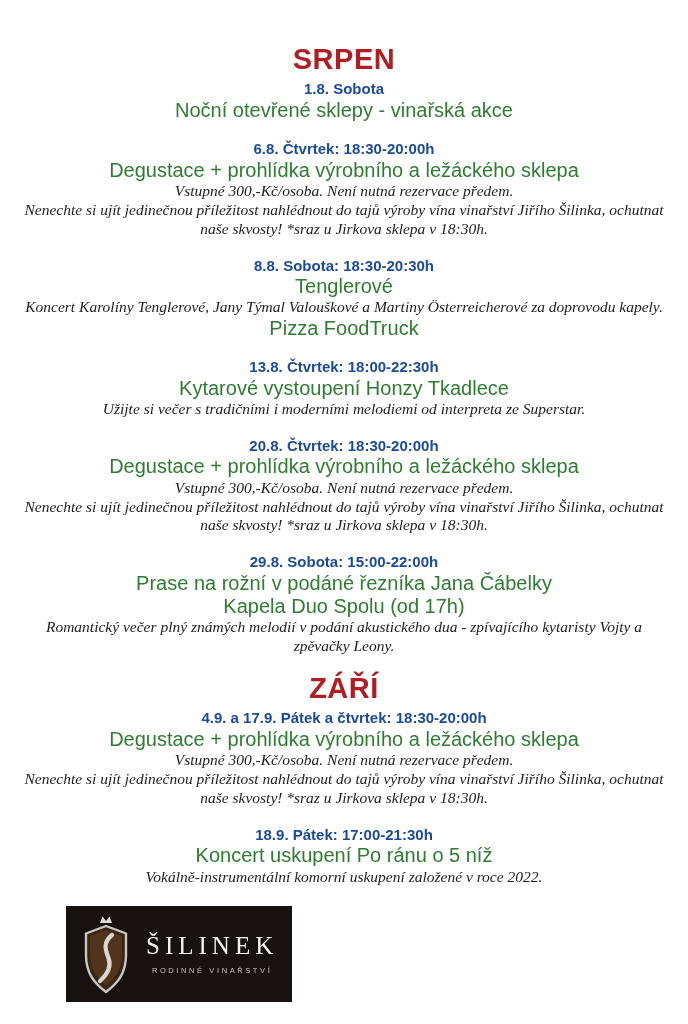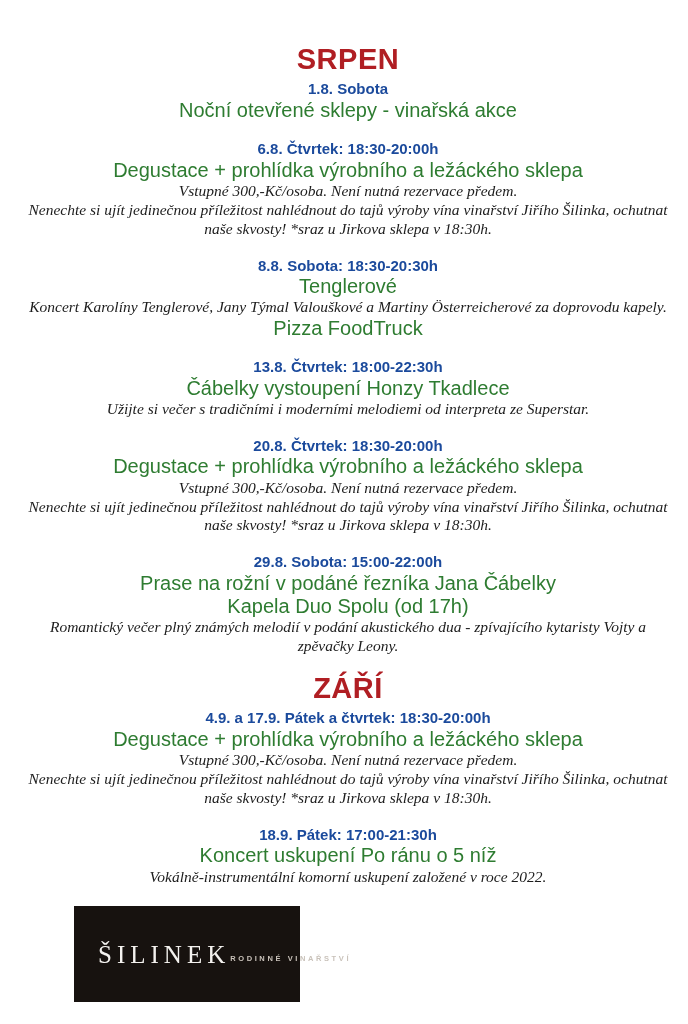--- a/index.html
+++ b/index.html
@@ -7,21 +7,20 @@
   body { font-family: "Liberation Sans", sans-serif; }
 
   .poster {
     position: relative;
     width: 688px;
     height: 1024px;
     margin: 0 auto;
     background: #ffffff;
     overflow: hidden;
     padding-top: 44px;
-    padding-left: 8px;
   }
 
   .month-title {
     margin: 0 0 5px 0;
     text-align: center;
     font-size: 29px;
     font-weight: 800;
     letter-spacing: 0.5px;
     color: var(--month-color, #b01e23);
     line-height: 1.05;
@@ -63,35 +62,35 @@
   .logo {
     flex: 0 0 auto;
     width: 226px;
     height: 96px;
     background: #17120f;
     display: flex;
     align-items: center;
     padding: 8px 12px;
     gap: 12px;
   }
-  .logo-text { display: flex; flex-direction: row; align-items: center; }
+  .logo-text { display: flex; flex-direction: column; align-items: center; }
   .logo-name {
     font-family: "Liberation Serif", serif;
     color: #f4f2ef;
     font-size: 25px;
     letter-spacing: 5px;
     line-height: 1;
     white-space: nowrap;
   }
   .logo-sub {
     margin-top: 8px;
     color: #c9c2ba;
     font-size: 7.5px;
     letter-spacing: 2.6px;
-    font-weight: 700;
+    font-weight: 400;
     white-space: nowrap;
   }
   .contact {
     flex: 1;
     text-align: center;
     margin-top: 10px;
     color: var(--date-color, #1b4a9c);
     font-weight: 800;
     font-size: 17.5px;
     line-height: 1.32;
@@ -116,21 +115,21 @@
           <div class="line line-body">Nenechte si ujít jedinečnou příležitost nahlédnout do tajů výroby vína vinařství Jiřího Šilinka, ochutnat naše skvosty! *sraz u Jirkova sklepa v 18:30h.</div>
         </div>
         <div class="event-block">
           <div class="line line-date">8.8. Sobota: 18:30-20:30h</div>
           <div class="line line-title">Tenglerové</div>
           <div class="line line-body">Koncert Karolíny Tenglerové, Jany Týmal Valouškové a Martiny Österreicherové za doprovodu kapely.</div>
           <div class="line line-title">Pizza FoodTruck</div>
         </div>
         <div class="event-block">
           <div class="line line-date">13.8. Čtvrtek: 18:00-22:30h</div>
-          <div class="line line-title">Čábelky vystoupení Honzy Tkadlece</div>
+          <div class="line line-title">Kytarové vystoupení Honzy Tkadlece</div>
           <div class="line line-body">Užijte si večer s tradičními i moderními melodiemi od interpreta ze Superstar.</div>
         </div>
         <div class="event-block">
           <div class="line line-date">20.8. Čtvrtek: 18:30-20:00h</div>
           <div class="line line-title">Degustace + prohlídka výrobního a ležáckého sklepa</div>
           <div class="line line-body">Vstupné 300,-Kč/osoba. Není nutná rezervace předem.</div>
           <div class="line line-body">Nenechte si ujít jedinečnou příležitost nahlédnout do tajů výroby vína vinařství Jiřího Šilinka, ochutnat naše skvosty! *sraz u Jirkova sklepa v 18:30h.</div>
         </div>
         <div class="event-block">
           <div class="line line-date">29.8. Sobota: 15:00-22:00h</div>

